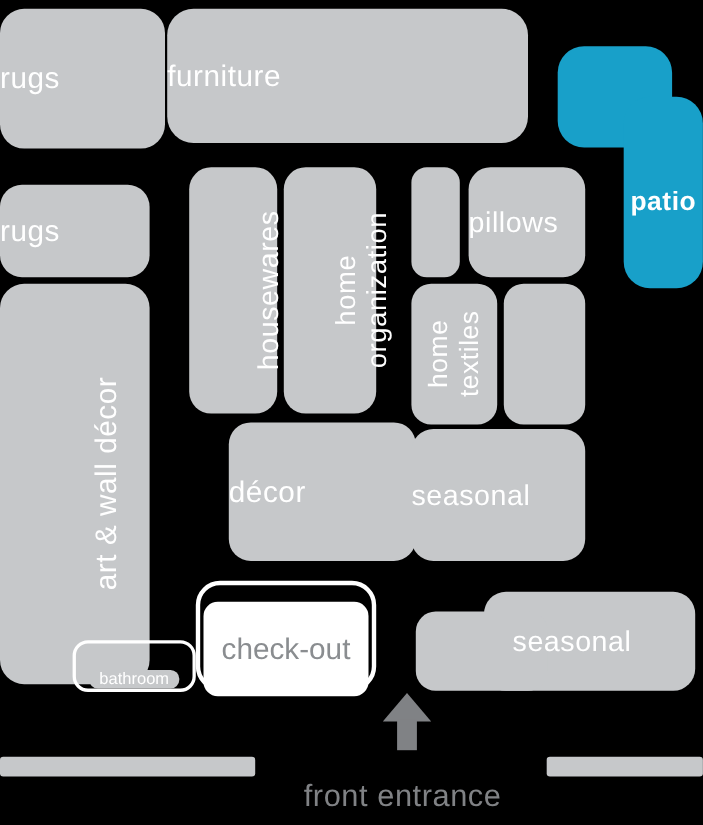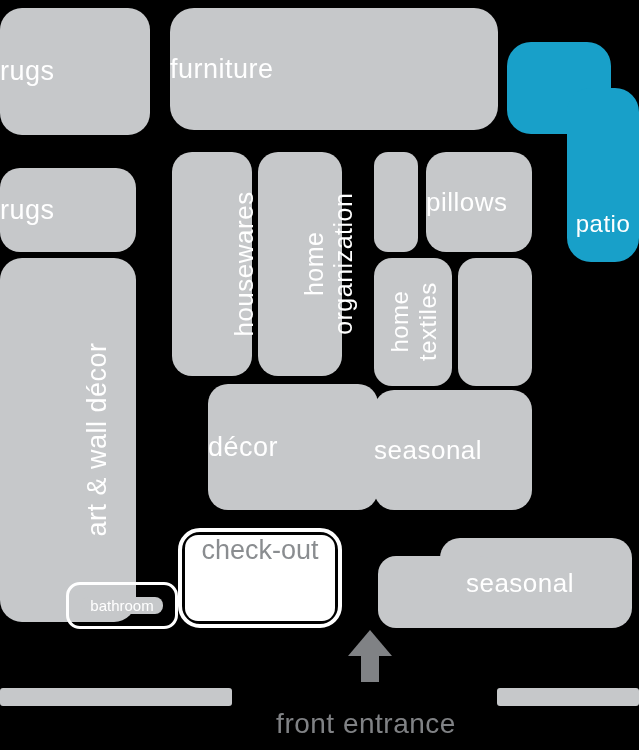--- a/index.html
+++ b/index.html
@@ -18,40 +18,40 @@
     color:var(--label-text,#fff);
     font-size:27px;letter-spacing:.5px;
     overflow:visible;
   }
   .accent{background:var(--accent,#18a0c9);}
   .lbl{position:absolute;display:flex;align-items:center;justify-content:center;
        color:var(--label-text,#fff);font-size:26px;letter-spacing:.5px;}
   .rot{transform:rotate(-90deg);white-space:pre-line;text-align:center;line-height:1.15;flex-shrink:0;}
   
   .p-rugs-top{left:0;top:8px;width:150px;height:127px;border-radius:22px;}
-  .p-furniture{left:170px;top:8px;width:328px;height:122px;border-radius:24px;}
+  .p-furniture{left:152px;top:8px;width:328px;height:122px;border-radius:24px;}
   .p-patio-a{left:507px;top:42px;width:104px;height:92px;border-radius:24px;}
   .p-patio-b{left:567px;top:88px;width:72px;height:174px;border-radius:24px;}
-  .p-patio-label{left:567px;top:162px;width:72px;height:44px;font-weight:normal;font-size:24px;margin-top:40px;}
+  .p-patio-label{left:567px;top:162px;width:72px;height:44px;font-weight:bold;font-size:24px;}
   .p-rugs-left{left:0;top:168px;width:136px;height:84px;border-radius:20px;}
   .p-art{left:0;top:258px;width:136px;height:364px;border-radius:22px;font-size:27px;}
   .p-housewares{left:172px;top:152px;width:80px;height:224px;font-size:26px;}
   .p-homeorg{left:258px;top:152px;width:84px;height:224px;font-size:25px;}
   .p-strip{left:374px;top:152px;width:44px;height:100px;border-radius:14px;}
   .p-pillows{left:426px;top:152px;width:106px;height:100px;font-size:26px;}
   .p-hometex{left:374px;top:258px;width:78px;height:128px;border-radius:18px;font-size:24px;}
   .p-block2{left:458px;top:258px;width:74px;height:128px;border-radius:18px;}
   .p-decor{left:172px;top:384px;width:170px;height:126px;margin-left:36px;}
   .p-seasonal-mid{left:374px;top:390px;width:158px;height:120px;font-size:26px;}
   .p-seasonal-bot-a{left:440px;top:538px;width:192px;height:90px;}
   .p-seasonal-bot-b{left:378px;top:556px;width:120px;height:72px;border-radius:18px;}
   .p-seasonal-bot-label{left:432px;top:538px;width:176px;height:90px;font-size:26px;}
   
   .ring{position:absolute;box-sizing:border-box;border:4px solid #fff;background:transparent;padding:3px;}
-  .ring-inner{width:100%;height:100%;display:flex;justify-content:center;}
+  .ring-inner{width:100%;height:100%;display:flex;align-items:center;justify-content:center;margin-top:12px;}
   .p-checkout{left:178px;top:528px;width:164px;height:100px;border-radius:22px;}
   .p-checkout .ring-inner{background:#fff;border-radius:13px;color:var(--checkout-text,#8a8d90);font-size:27px;}
   .p-bathroom{left:66px;top:582px;width:112px;height:47px;border-radius:14px;border-width:3px;padding:12px;}
   .p-bathroom .ring-inner{background:var(--block,#c6c8ca);border-radius:8px;color:#fff;font-size:15px;}
   
   .wall{position:absolute;background:var(--block,#c6c8ca);height:18px;top:688px;border-radius:3px;}
   .p-wall-left{left:0;width:232px;}
   .p-wall-right{left:497px;width:142px;}
   .arrow-head{position:absolute;left:348px;top:630px;width:0;height:0;
     border-left:22px solid transparent;border-right:22px solid transparent;

